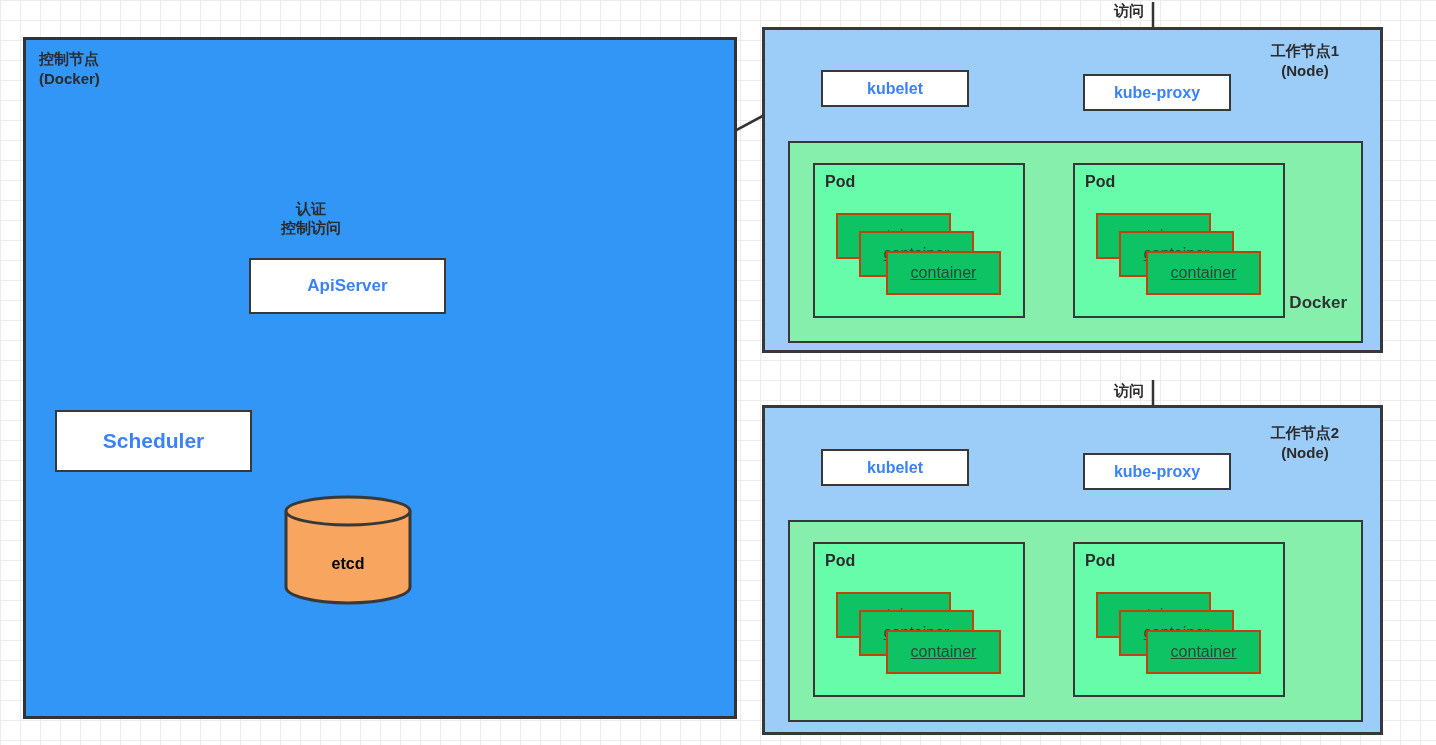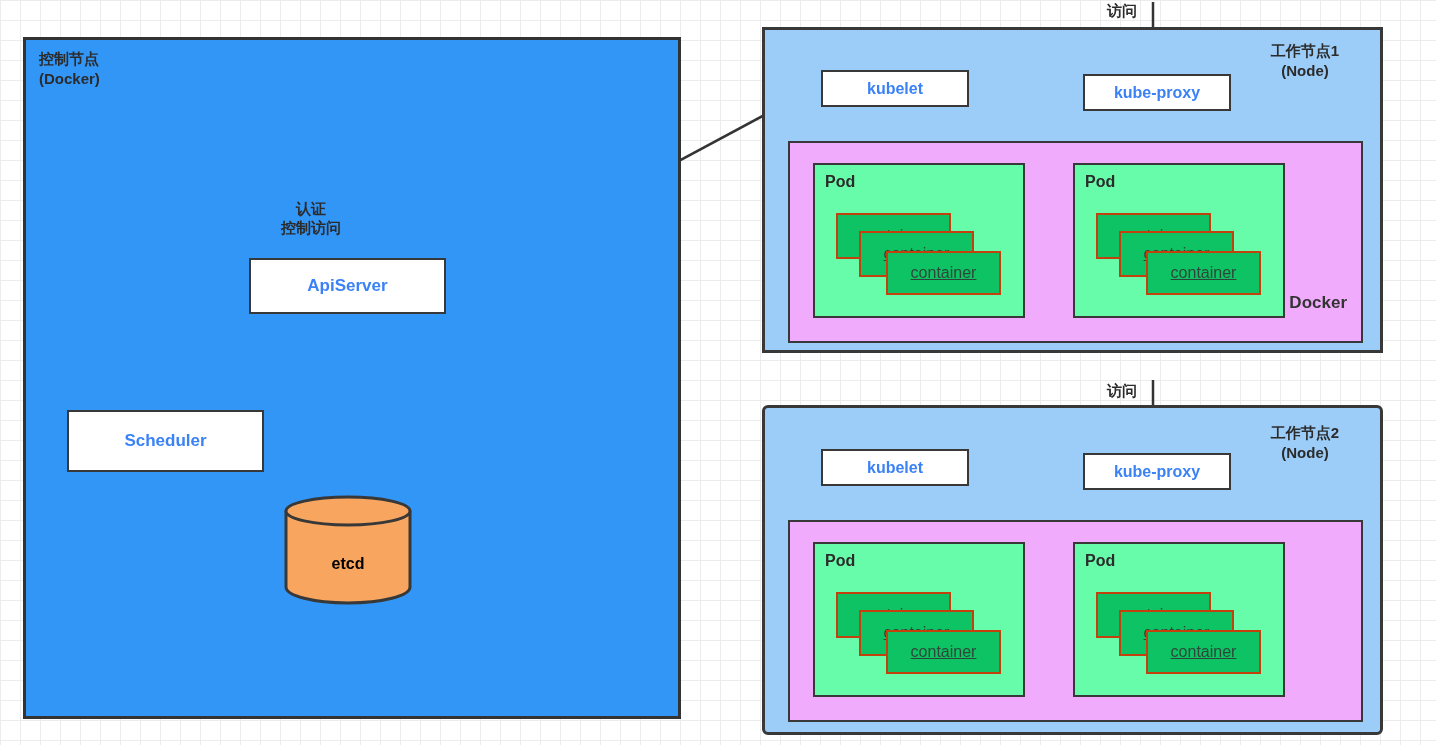--- a/index.html
+++ b/index.html
@@ -19,62 +19,62 @@
 
   
   .box {
     position:absolute; background:#fff; border:2px solid #383838;
     display:flex; align-items:center; justify-content:center;
     font-weight:bold; font-size:16px; color:#3b82f6; text-align:center;
   }
 
   
   .master {
-    position:absolute; left:23px; top:37px; width:658px; height:682px;
+    position:absolute; left:23px; top:37px; width:714px; height:682px;
     background:#3296F7; border:3px solid #333;
   }
   .group-title {
     position:absolute; left:13px; top:9px;
     font-weight:bold; font-size:15px; line-height:20px; color:#2b2b2b;
   }
   .kubectl    { left:230px; top:108px; width:184px; height:39px; font-size:17px; }
   .apiserver  { left:223px; top:218px; width:197px; height:56px; font-size:17px; }
-  .scheduler  { left:29px;  top:370px; width:197px; height:62px; font-size:17px;margin-left:12px; }
+  .scheduler  { left:29px;  top:370px; width:197px; height:62px; font-size:21px; }
   .controller { left:412px; top:367px; width:196px; height:58px; font-size:17px; }
   .auth-note {
     position:absolute; left:240px; top:159px; width:90px;
     font-weight:bold; font-size:15px; line-height:19px; text-align:center; color:#2b2b2b;
   }
   .etcd { position:absolute; left:257px; top:453px; width:130px; height:113px; }
   .etcd-label {
     position:absolute; left:0; top:62px; width:100%;
     text-align:center; font-weight:bold; font-size:16px; color:#000000;
   }
 
   
   .node {
     position:absolute; left:762px; width:621px;
     background:#9CCCF8; border:3px solid #383838;
   }
   .n1 { top:27px;  height:326px; }
-  .n2 { top:405px; height:330px;border-radius:6px; }
+  .n2 { top:405px; height:330px; }
   .node-title {
     position:absolute; right:20px; width:110px;
     font-weight:bold; font-size:15px; line-height:20px; text-align:center; color:#2b2b2b;
   }
   .n1 .node-title { top:11px; }
   .n2 .node-title { top:15px; }
   .kubelet { left:56px;  width:148px; height:37px; }
   .kproxy  { left:318px; width:148px; height:37px; }
   .n1 .kubelet { top:40px; } .n1 .kproxy { top:44px; }
   .n2 .kubelet { top:41px; } .n2 .kproxy { top:45px; }
 
   .docker {
     position:absolute; left:23px; width:575px; height:202px;
-    background:#f0abfc; border:2px solid #383838;
+    background:#86efac; border:2px solid #383838;
   }
   .n1 .docker { top:111px; }
   .n2 .docker { top:112px; }
   .docker-label {
     position:absolute; right:14px; top:150px;
     font-weight:bold; font-size:17px; color:#333;
   }
 
   .pod {
     position:absolute; top:20px; width:212px; height:155px;
@@ -88,21 +88,21 @@
     background:#0DC364; border:2px solid #c2410c;
     display:flex; align-items:center; justify-content:center;
     font-size:16px; color:#2e4639;text-decoration:underline;
   }
   .ctr.c1 { left:21px; top:48px; }
   .ctr.c2 { left:44px; top:66px; }
   .ctr.c3 { left:71px; top:86px; height:44px; }
 
   
   .access {
-    position:absolute; width:44px; text-align:center;
+    position:absolute; width:44px; text-align:right;
     font-weight:bold; font-size:15px; color:#2b2b2b;
   }
   .access.a1 { left:1100px; top:2px; }
   .access.a2 { left:1100px; top:382px; }
 </style>
 </head>
 <body>
 
 <div class="canvas">
 

